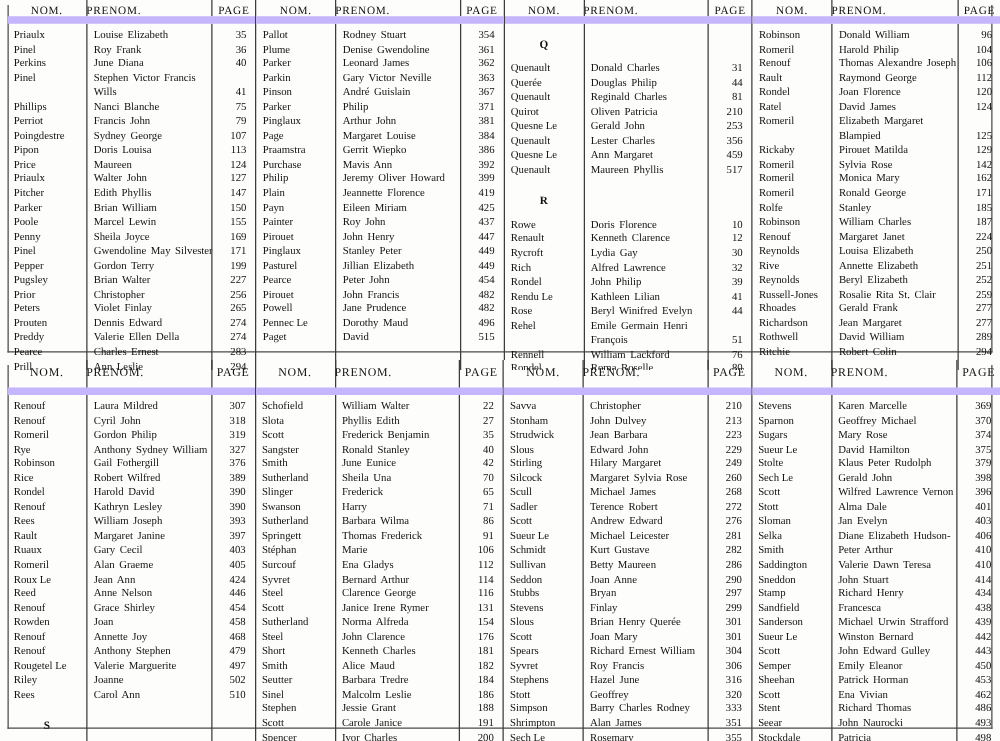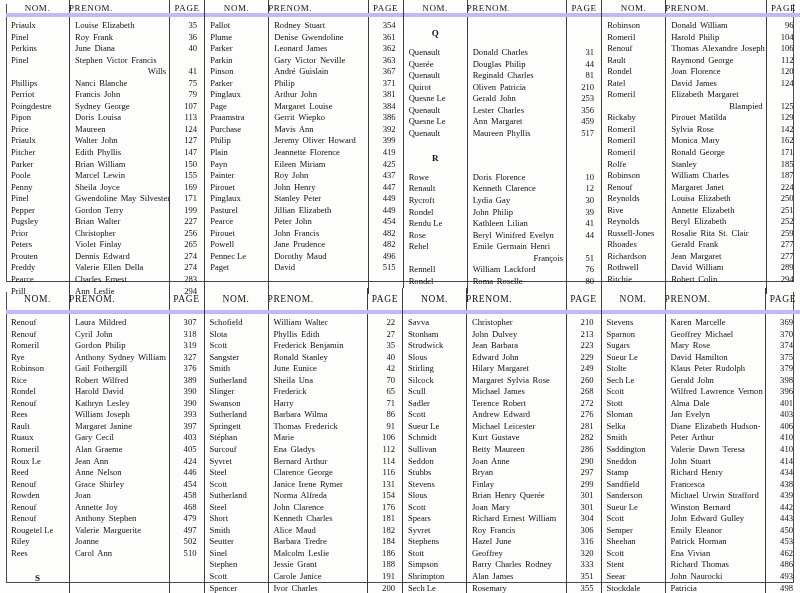--- a/index.html
+++ b/index.html
@@ -65,21 +65,21 @@
   .colgroup:last-child { border-right: 0; }
 
   
   .hdr {
     position: relative;
     height: 22px;
     display: flex;
     align-items: center;
     font-size: 9.5px;
     letter-spacing: .6px;
-    border-bottom: 4px solid #c4b5fd;
+    border-bottom: 6px solid #c4b5fd;
   }
   #panel-upper .hdr {
     height: 13px;
     overflow: hidden;
     align-items: flex-end;
     font-size: 9px;
   }
   .hdr .h-nom    { width: 63px;  text-align: center; }
   .hdr .h-pre    { flex: 1 1 auto; text-align: left; }
   .hdr .h-page   { width: 34px;  text-align: center; }
@@ -132,21 +132,21 @@
     word-spacing: 1.5px;
   }
   .row .pg {
     width: 34px;
     box-sizing: border-box;
     text-align: right;
     padding-right: 7px;
   }
 
   
-  .row.cont .pre { text-align: right; padding-right: 4px; }
+  .row.cont .pre { text-align: left; padding-right: 4px; }
 
   
   .row.spacer { height: 11.55px; }
   .row.spacer .nom, .row.spacer .pre, .row.spacer .pg { visibility: hidden; }
 
   
   .row.letter {
     height: 15px;
     line-height: 15px;
   }
@@ -518,20 +518,25 @@
               <span class="nom">Renault</span>
               <span class="pre">Kenneth Clarence</span>
               <span class="pg">12</span>
             </div>
             <div class="row">
               <span class="nom">Rycroft</span>
               <span class="pre">Lydia Gay</span>
               <span class="pg">30</span>
             </div>
             <div class="row">
+              <span class="nom">Rich</span>
+              <span class="pre">Alfred Lawrence</span>
+              <span class="pg">32</span>
+            </div>
+            <div class="row">
               <span class="nom">Rondel</span>
               <span class="pre">John Philip</span>
               <span class="pg">39</span>
             </div>
             <div class="row">
               <span class="nom">Rendu Le</span>
               <span class="pre">Kathleen Lilian</span>
               <span class="pg">41</span>
             </div>
             <div class="row">

